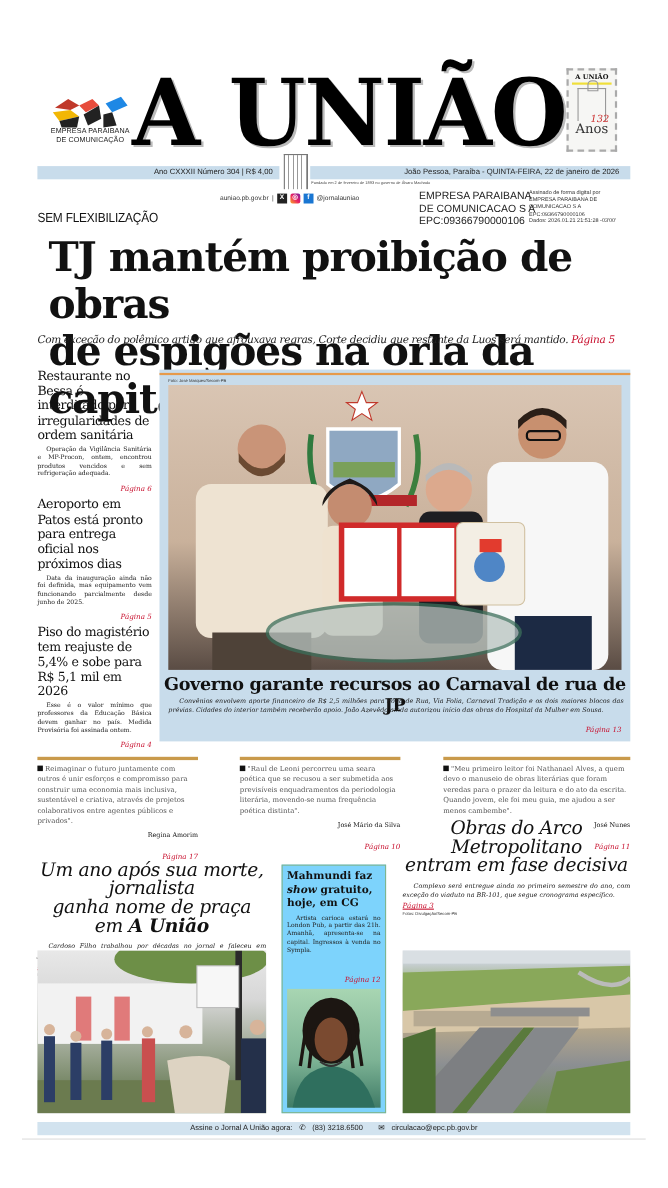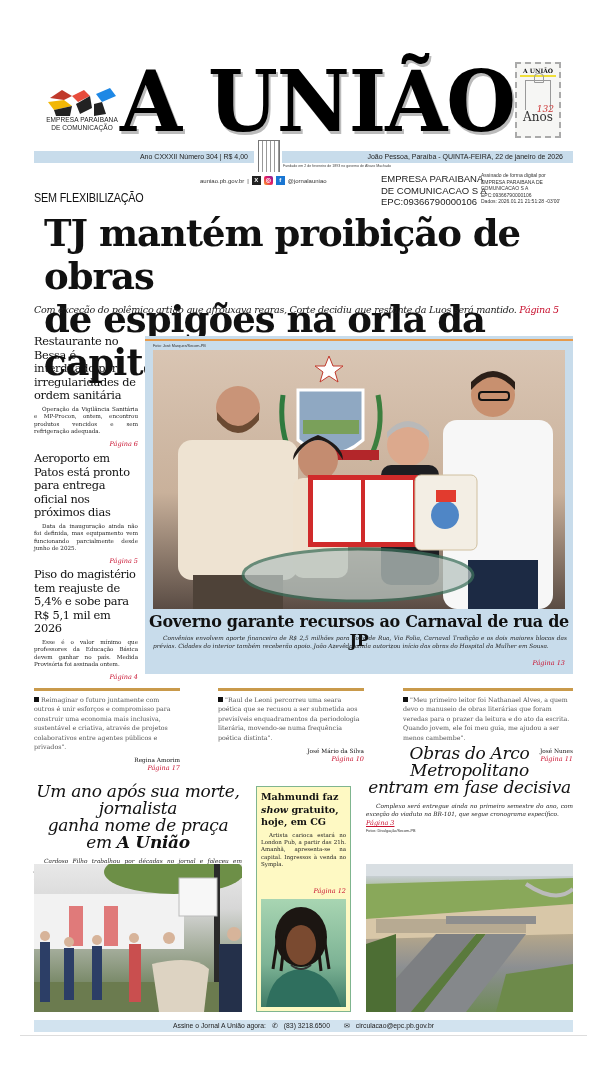--- a/index.html
+++ b/index.html
@@ -52,31 +52,31 @@
   .main-caption-title { left: 145px; top: 612px; width: 428px; text-align: center; font-family: "DejaVu Serif", serif; font-weight: bold; font-size: 16px; color: #111; letter-spacing: -0.3px; }
   .main-caption-body { left: 153px; top: 634px; width: 414px; font-family: "DejaVu Serif", serif; font-style: italic; font-size: 5.8px; line-height: 8.2px; color: #222; text-indent: 10px; text-align: justify; }
   .main-pg { left: 500px; top: 659px; width: 65px; font-size: 6.5px; text-align: right; }
 
   
   .quote-col { top: 688px; width: 146px; }
   .quote-bar { height: 3px; background: #c99a4b; margin-bottom: 4px; }
   .quote-text { font-family: "DejaVu Serif", serif; font-size: 6.3px; line-height: 9.4px; color: #555; }
   .quote-sq { display: inline-block; width: 5px; height: 5px; background: #111; margin-right: 2px; vertical-align: 0; }
   .quote-author { font-family: "DejaVu Serif", serif; font-size: 5.8px; text-align: right; color: #111; margin-top: 6px; }
-  .quote-pg { font-size: 6.5px; text-align: right; margin-top: 1px; }
+  .quote-pg { font-size: 6.5px; text-align: right; margin-top: 12px; }
 
   
   .story-title { font-family: "DejaVu Serif", serif; font-style: italic; font-size: 17px; line-height: 17px; text-align: center; color: #111; letter-spacing: -0.3px; }
   .story-body { font-family: "DejaVu Serif", serif; font-style: italic; font-size: 5.8px; line-height: 8px; color: #222; text-indent: 10px; text-align: justify; }
   .story-pg { font-size: 6.5px; text-align: left; margin-top: 1px; text-decoration: underline; }
 
   .s1 { left: 34px; top: 783px; width: 208px; }
   .s1-photo { left: 34px; top: 864px; width: 208px; height: 148px; overflow: hidden; background: linear-gradient(180deg,#e8e8e8 0%,#d7d7d7 30%,#7a8a6a 80%,#6e7e5e 100%); }
 
-  .mahmundi { left: 256px; top: 786px; width: 95px; height: 226px; background: #fef9c3; border: 1px solid #7fb58f; }
+  .mahmundi { left: 256px; top: 786px; width: 95px; height: 226px; background: #7dd3fc; border: 1px solid #7fb58f; }
   .mah-inner { position: absolute; left: 4px; top: 4px; right: 4px; }
   .mah-title { font-family: "DejaVu Serif", serif; font-weight: bold; font-size: 9.6px; line-height: 12.5px; color: #111; }
   .mah-body { font-family: "DejaVu Serif", serif; font-size: 5.5px; line-height: 7.4px; color: #222; text-indent: 8px; margin-top: 3px; text-align: justify; }
   .mah-pg { font-size: 6.5px; text-align: right; margin-top: 18px; }
   .mah-photo { position: absolute; left: 4px; right: 4px; top: 112px; bottom: 4px; background: linear-gradient(180deg,#a8d5b2 0%,#7db395 60%,#3f7b66 100%); overflow: hidden; }
 
   .s3 { left: 366px; top: 745px; width: 207px; }
   .s3-photo { left: 366px; top: 864px; width: 207px; height: 148px; overflow: hidden; background: linear-gradient(180deg,#dde3e7 0%,#c8cfd4 8%,#8aa85e 25%,#b9a98a 45%,#8c8f92 70%,#6f8a58 100%); }
 
   

